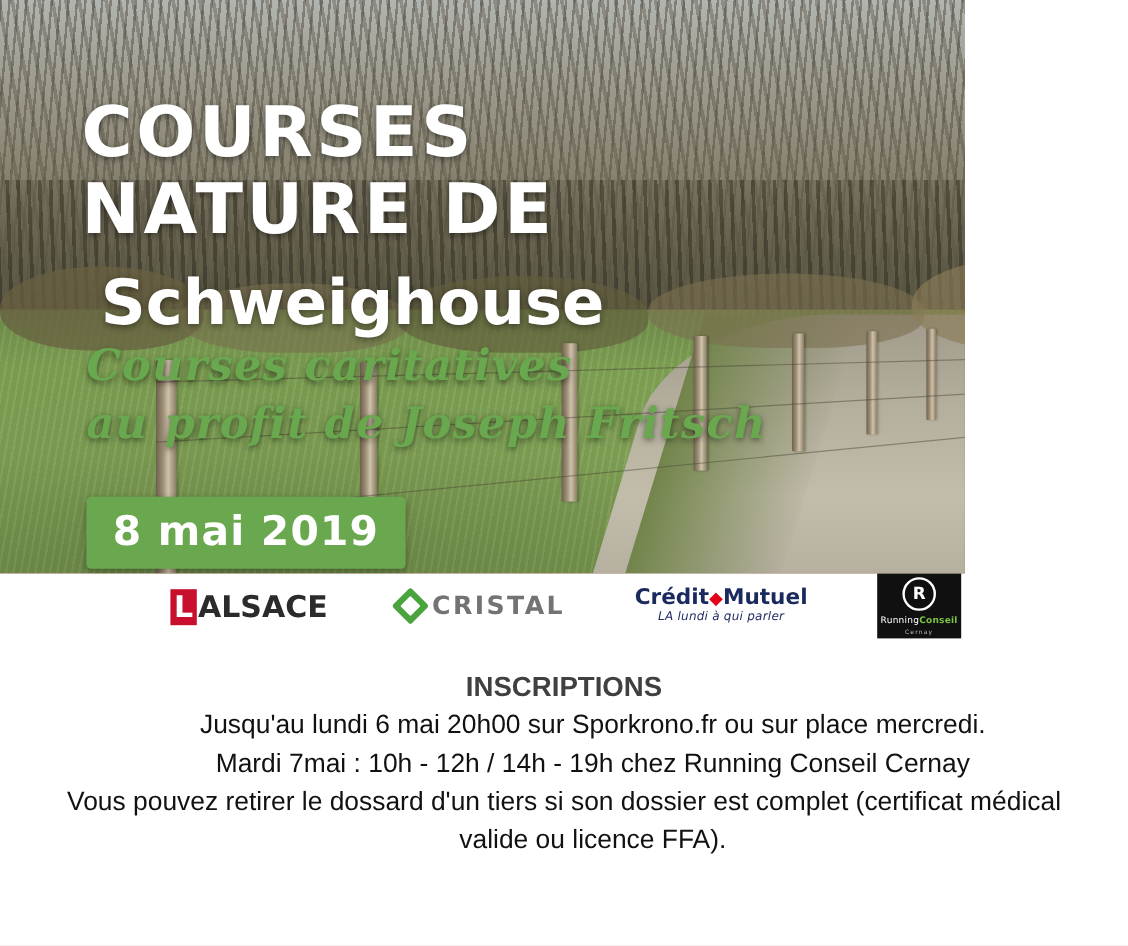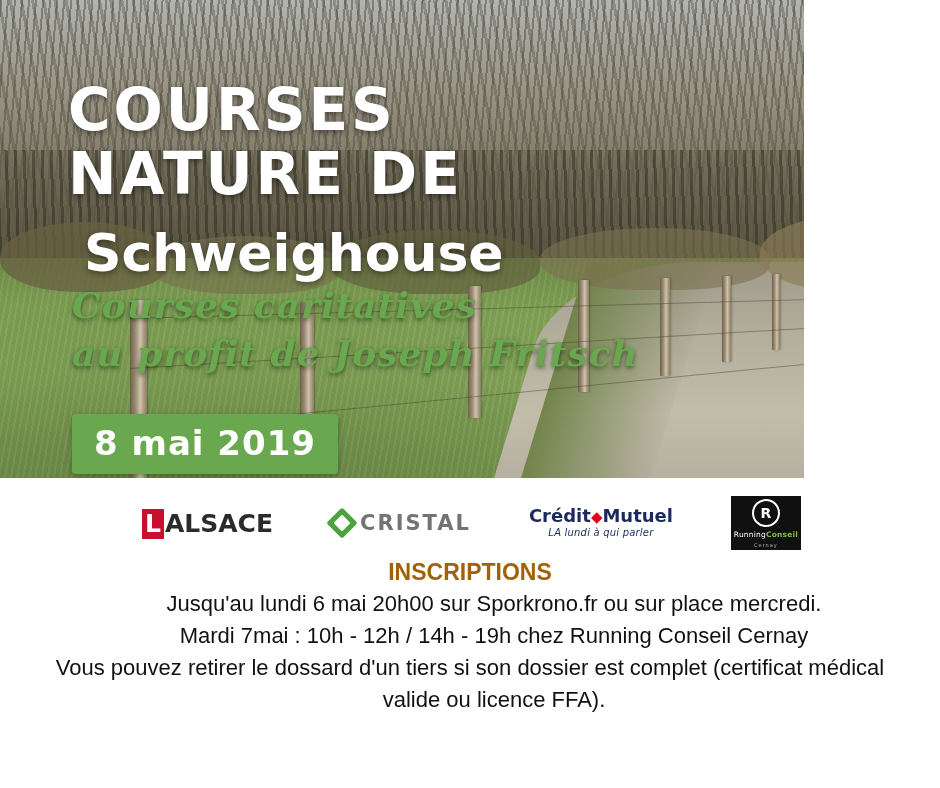--- a/index.html
+++ b/index.html
@@ -164,21 +164,21 @@
 
   
   .sponsors {
     position: absolute;
     left: 0;
     top: 478px;
     width: 940px;
     height: 72px;
     background: #ffffff;
     display: flex;
-    align-items: flex-end;
+    align-items: flex-start;
     justify-content: center;
     gap: 58px;
   }
   .sponsor {
     display: flex;
     align-items: center;
     justify-content: center;
     height: 54px;
   }
   
@@ -298,21 +298,21 @@
     background: #ffffff;
     text-align: center;
     padding-top: 6px;
     box-sizing: border-box;
   }
   .info h2 {
     margin: 0;
     font-family: "Liberation Sans", sans-serif;
     font-weight: bold;
     font-size: 23px;
-    color: #a16207;
+    color: #404040;
     line-height: 32px;
   }
   .info p {
     margin: 0;
     font-family: "Liberation Sans", sans-serif;
     font-size: 22px;
     color: #111111;
     line-height: 32px;
     padding-left: 48px;
   }

